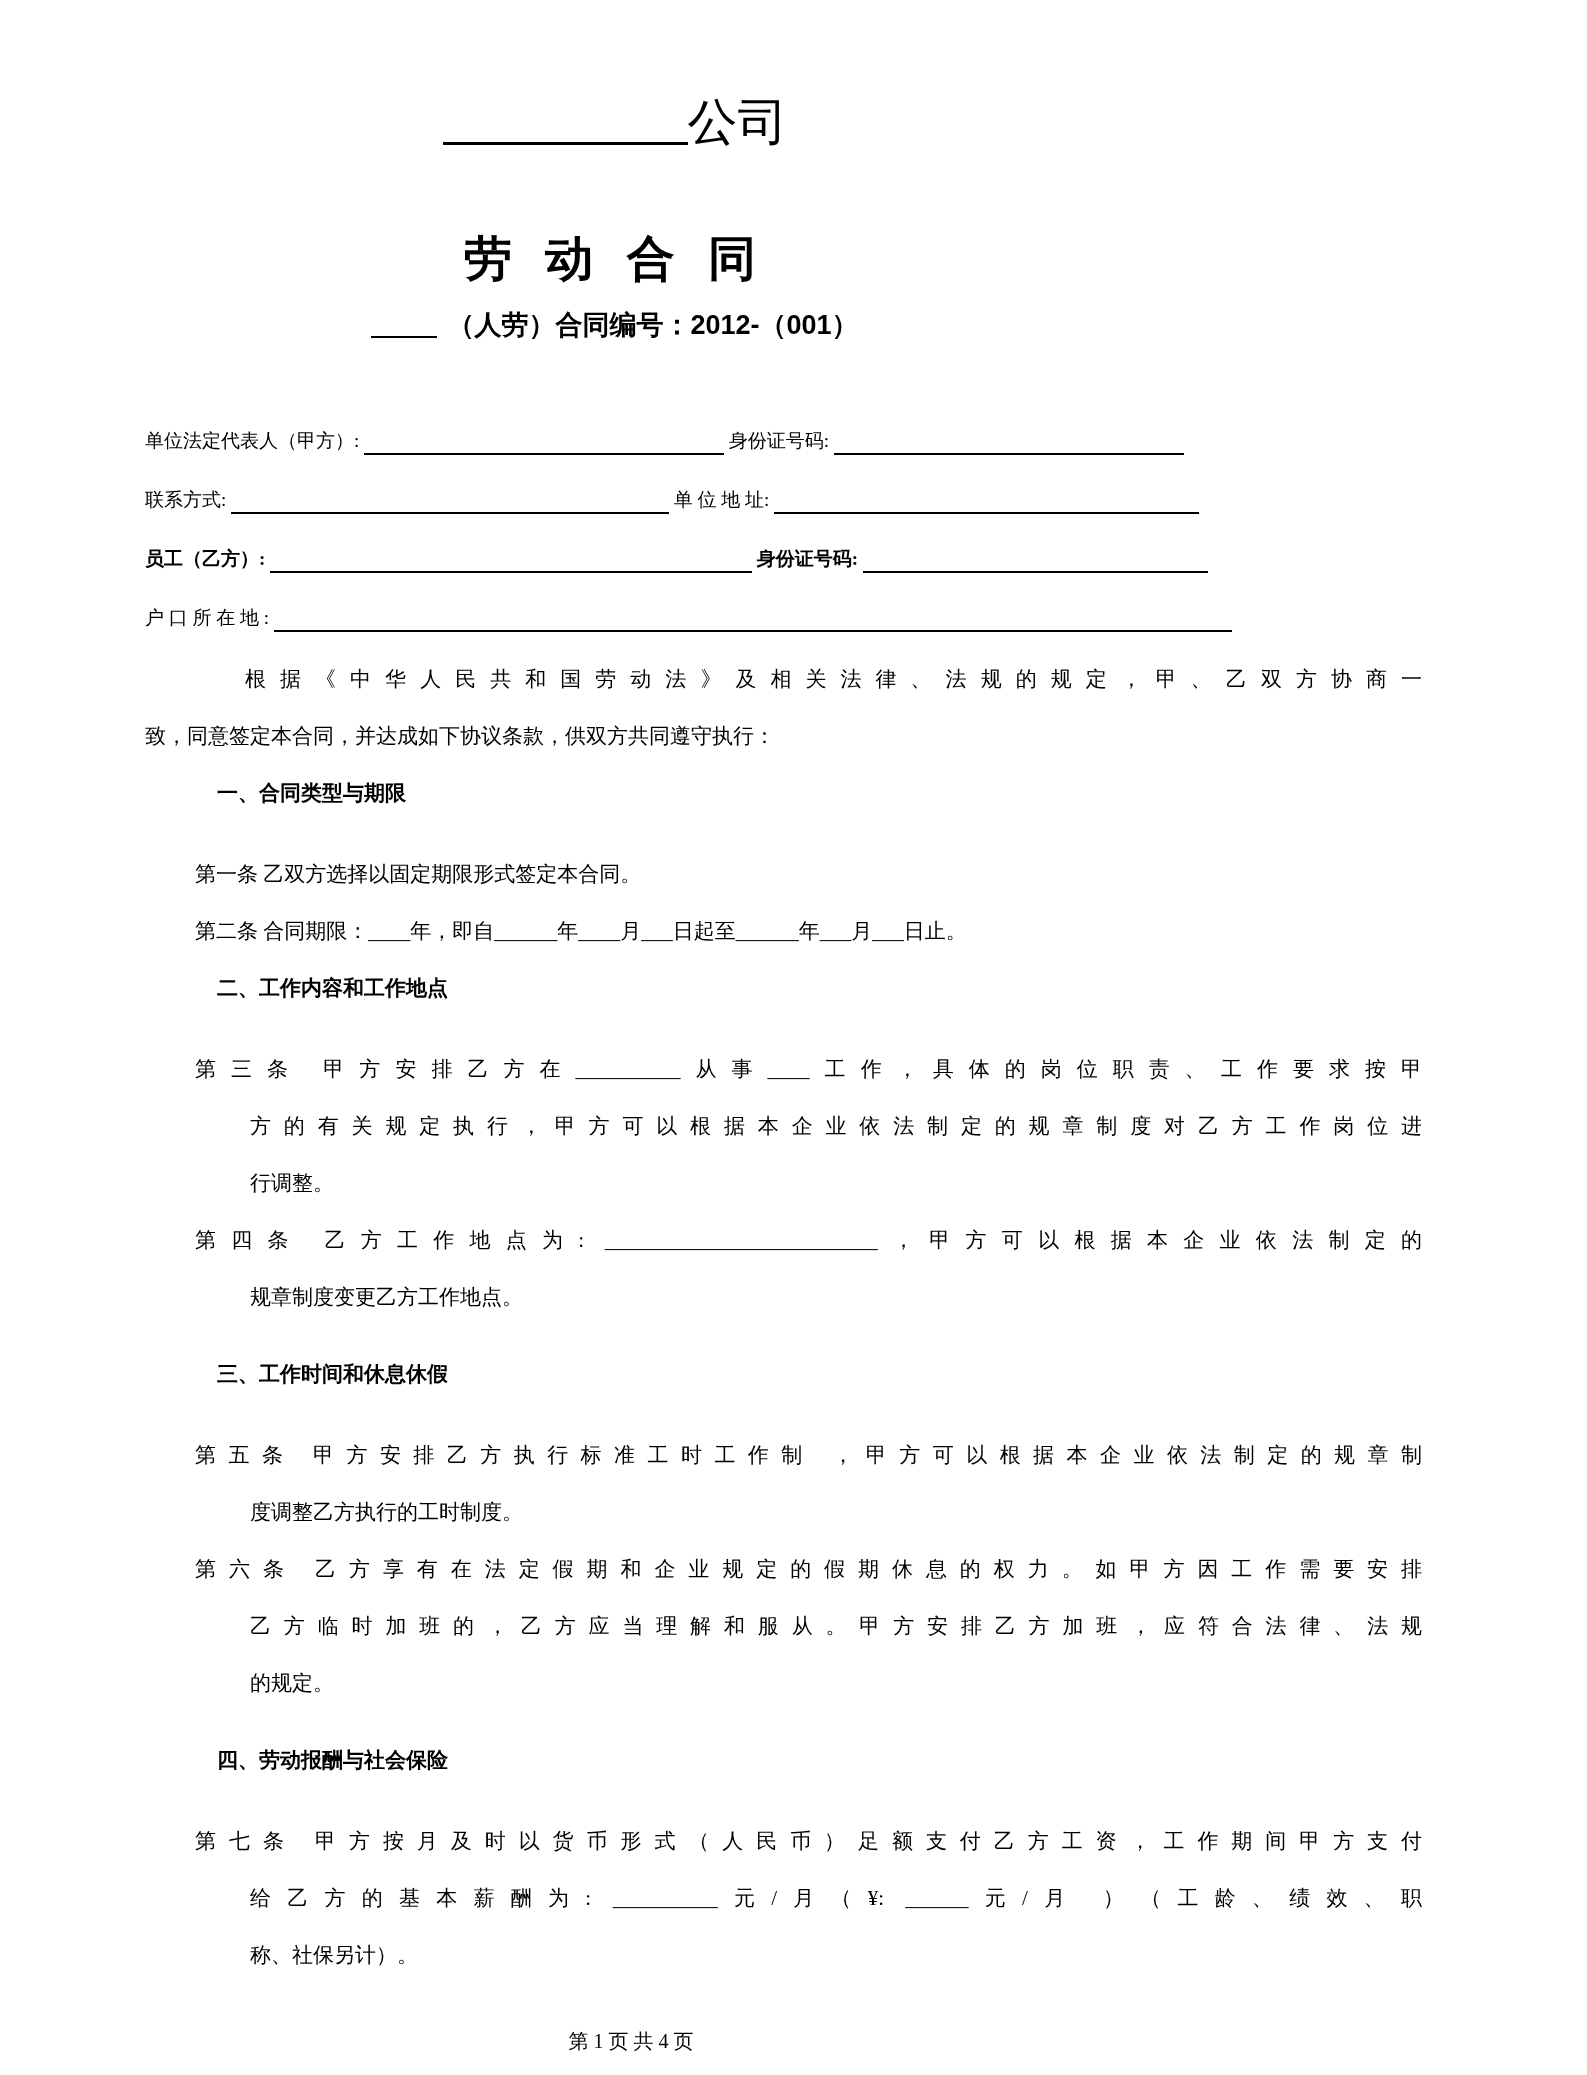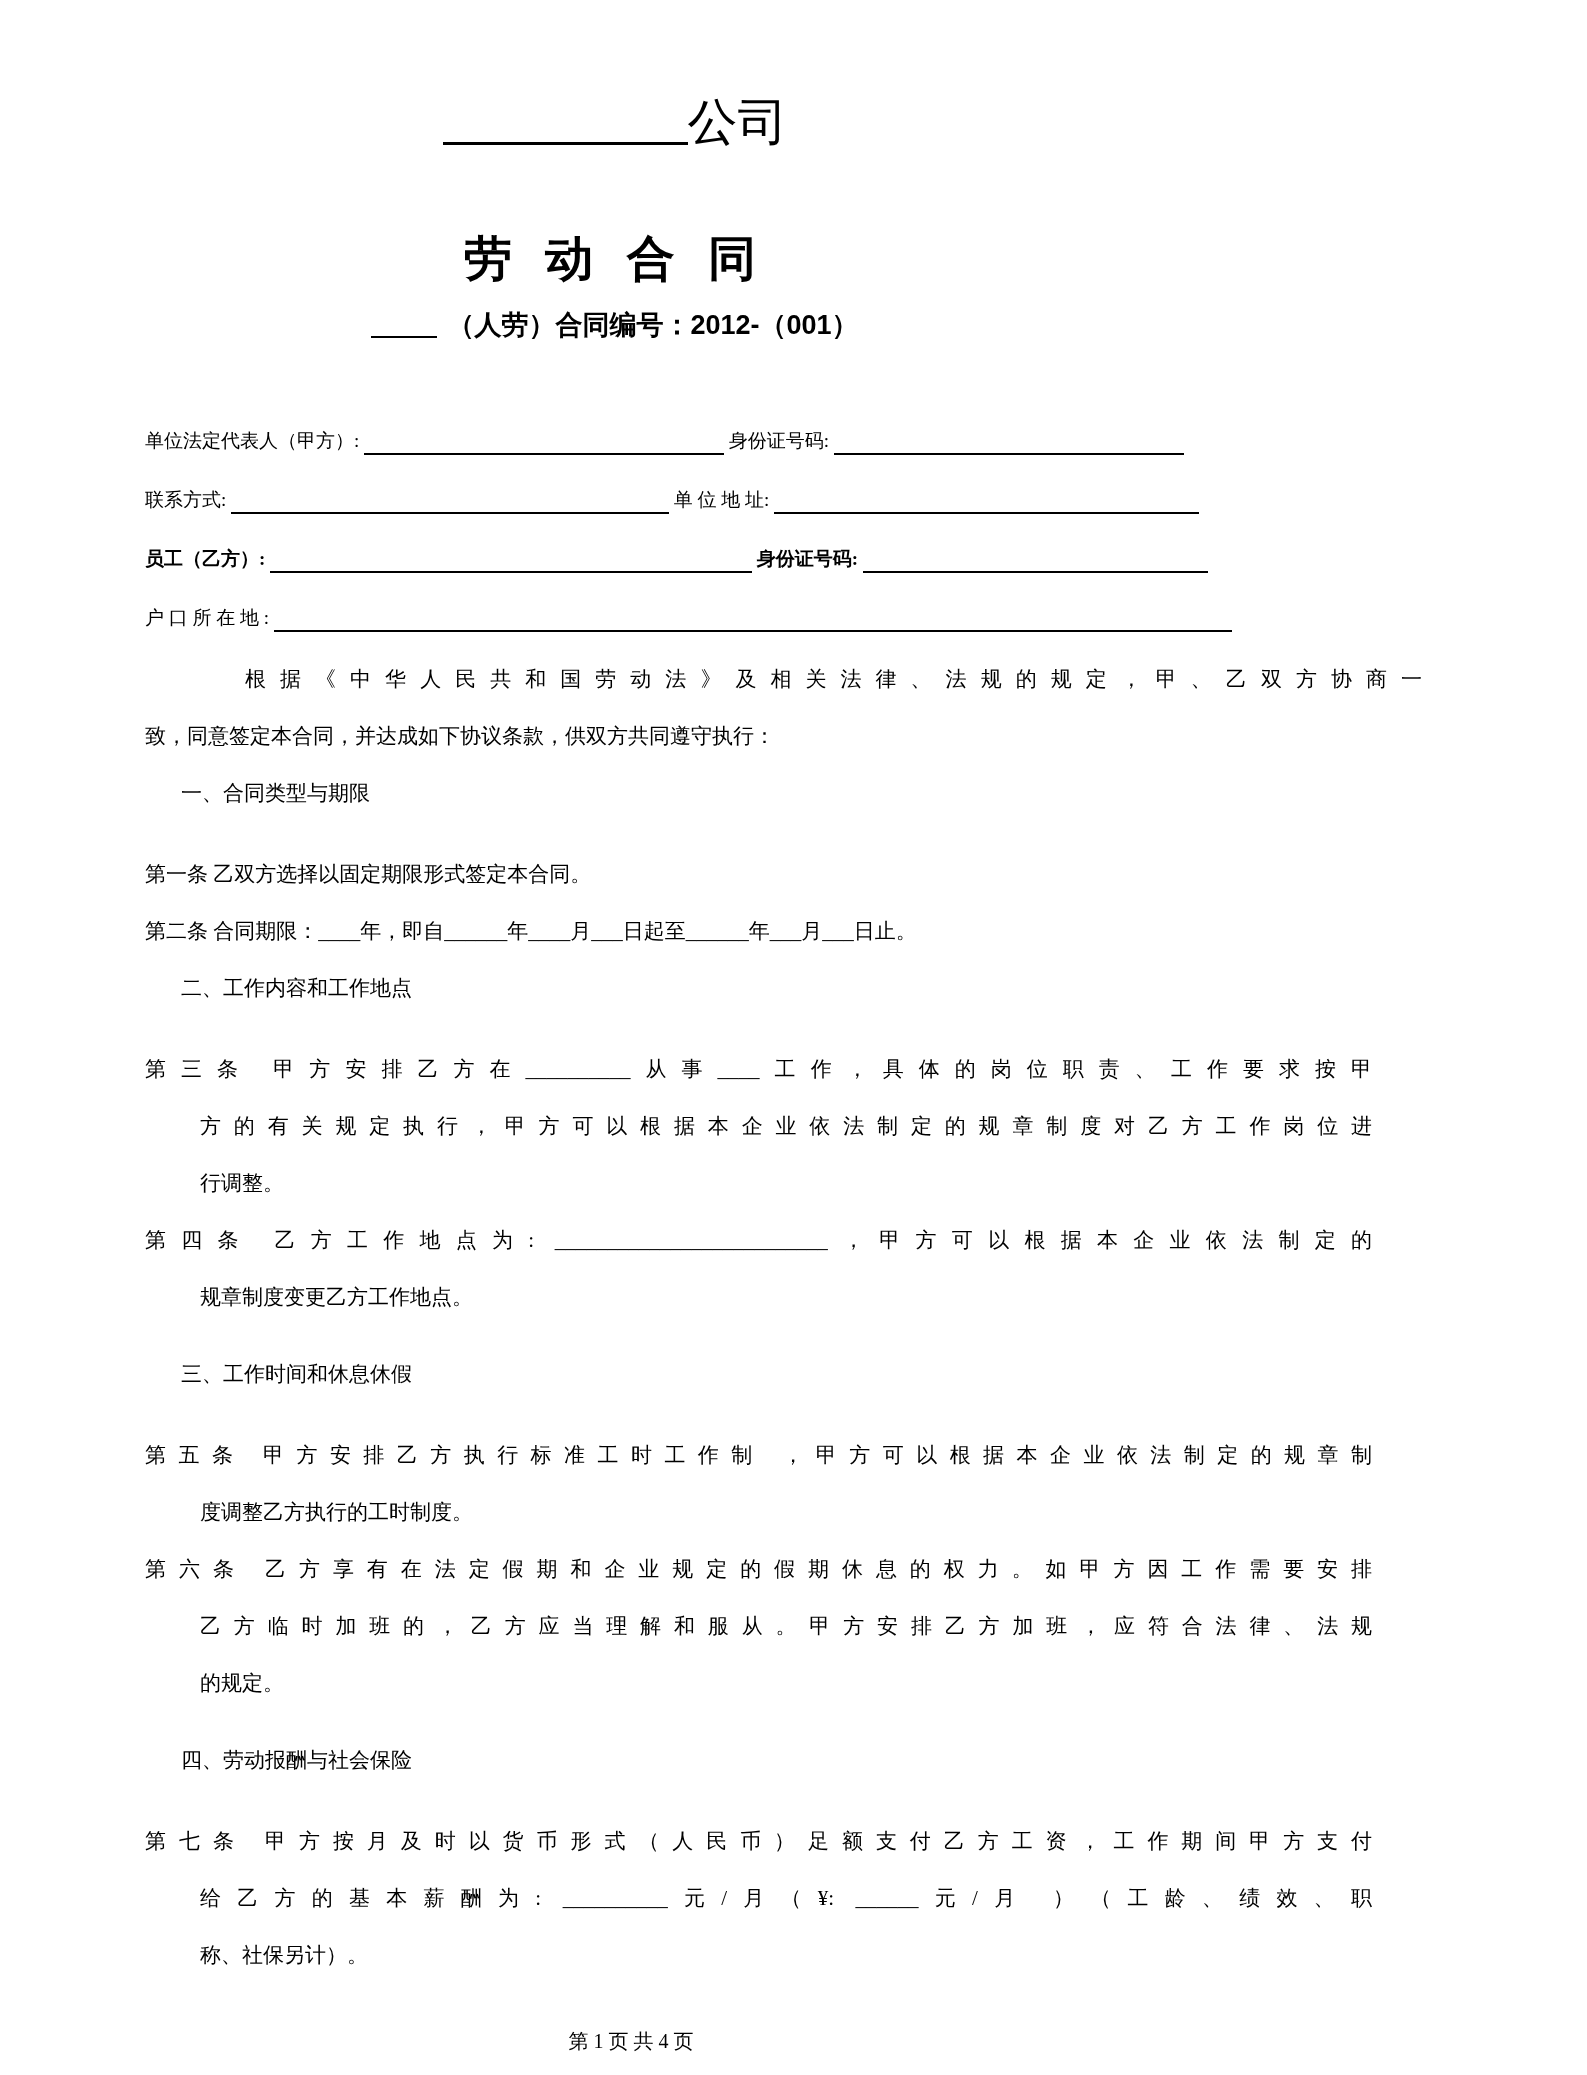--- a/index.html
+++ b/index.html
@@ -43,23 +43,23 @@
   .u-a { width:360px; } .u-b { width:350px; }
   .u-c { width:438px; } .u-d { width:425px; }
   .u-e { width:482px; } .u-f { width:345px; }
   .u-g { width:958px; }
   .bold { font-weight:bold; }
   
   .body { margin:4px 0 0 145px; width:1277px; font-size:21px; }
   .line { line-height:57px; height:57px; white-space:nowrap; overflow:hidden; }
   .j { white-space:normal; text-align:justify; text-align-last:justify; }
   .indent { padding-left:100px; }
-  .clause-block { width:1227px; }
+  .clause-block { margin-left:50px; width:1227px; }
   .hang { padding-left:55px; }
-  .heading { margin-left:36px; font-weight:normal; }
+  .heading { margin-left:72px; font-weight:bold; }
   .gap24 { height:24px; } .gap20 { height:20px; }
   
   .footer {
     position:absolute; left:16px; top:2026px; width:1230px;
     text-align:center; font-size:20px; line-height:30px;
   }
 </style>
 </head>
 <body>
 

